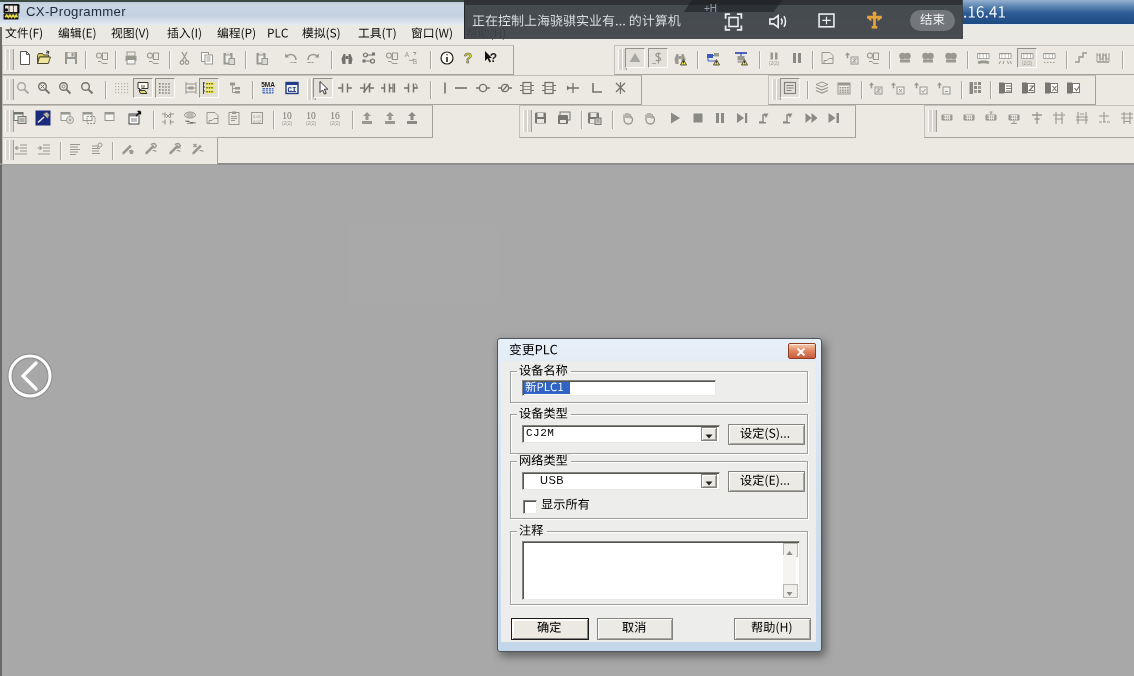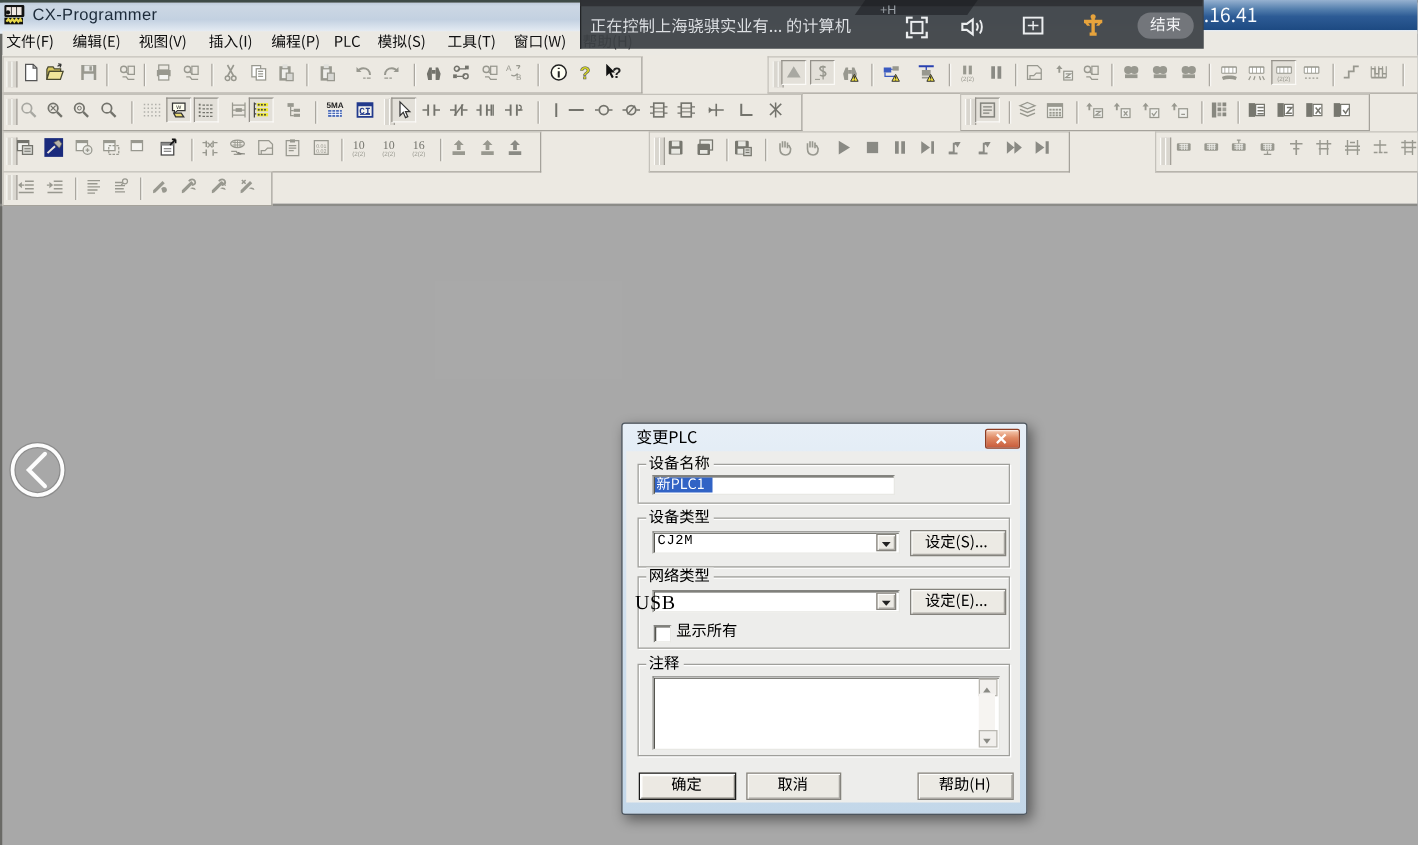--- a/index.html
+++ b/index.html
@@ -802,21 +802,21 @@
   </div>
 <div style="position:absolute;left:522px;top:425px;width:196px;height:16px;background:#fff;border:1px solid;border-color:#848480 #e8e8e4 #e8e8e4 #848480;box-shadow:inset 1px 1px 0 #55554f;"></div>
 <div style="position:absolute;left:701px;top:427px;width:14px;height:12px;background:#eceae4;border:1px solid #85837d;box-shadow:inset 1px 1px 0 #fdfdfb,inset -1px -1px 0 #a8a6a0;"><svg width="14" height="12" viewBox="0 0 14 12">
       <path d="M3.5 4.5l3.5 4 3.5-4z" fill="#222"></path>
     </svg></div>
 <div class="abs" style="left:526px;top:427px;font-family:Liberation Mono,monospace;font-size:11px;color:#000;letter-spacing:0.5px">CJ2M</div>
 <div style="position:absolute;left:522px;top:472px;width:196px;height:16px;background:#fff;border:1px solid;border-color:#848480 #e8e8e4 #e8e8e4 #848480;box-shadow:inset 1px 1px 0 #55554f;"></div>
 <div style="position:absolute;left:701px;top:474px;width:14px;height:12px;background:#eceae4;border:1px solid #85837d;box-shadow:inset 1px 1px 0 #fdfdfb,inset -1px -1px 0 #a8a6a0;"><svg width="14" height="12" viewBox="0 0 14 12">
       <path d="M3.5 4.5l3.5 4 3.5-4z" fill="#222"></path>
     </svg></div>
-<div class="abs" style="left:508px;top:474px;font-family:Liberation Serif, serif;font-size:16px;color:#000;letter-spacing:0.5px">USB</div>
+<div class="abs" style="left:540px;top:474px;font-family:Liberation Sans, sans-serif;font-size:11px;color:#000;letter-spacing:0.5px">USB</div>
 <div style="position:absolute;left:728px;top:424px;width:75px;height:19px;background:#eceae4;border:1px solid #85837d;box-shadow:inset 1px 1px 0 #fdfdfb,inset -1px -1px 0 #a8a6a0;"></div>
 <div style="position:absolute;left:740.4534px;top:426.875px"><svg width="51" height="15" viewBox="0 0 51 15">
       <path d="M1.5 1.2 2.1 0.7Q2.4 0.9 2.8 1.3Q3.1 1.6 3.5 1.9Q3.8 2.2 4 2.5L3.3 3.1Q3.1 2.9 2.8 2.6Q2.5 2.2 2.2 1.9Q1.8 1.5 1.5 1.2ZM2.1 11.4 2 10.6 2.2 10.2 4.5 8.6Q4.5 8.7 4.6 9Q4.7 9.2 4.8 9.3Q4 9.9 3.5 10.3Q3 10.7 2.7 10.9Q2.5 11.1 2.3 11.2Q2.2 11.3 2.1 11.4ZM0.5 4.3H2.7V5.2H0.5ZM6.2 0.9H9.4V1.7H6.2ZM4.7 5.8H10.4V6.7H4.7ZM10.1 5.8H10.3L10.4 5.8L11 6.1Q10.6 7.2 10 8.2Q9.3 9.1 8.5 9.8Q7.6 10.5 6.7 10.9Q5.7 11.4 4.6 11.7Q4.6 11.5 4.4 11.3Q4.3 11 4.2 10.9Q5.1 10.7 6.1 10.2Q7 9.8 7.8 9.2Q8.6 8.6 9.2 7.8Q9.8 7 10.1 6ZM5.9 6.5Q6.4 7.6 7.2 8.5Q8.1 9.4 9.2 10Q10.4 10.6 11.7 10.9Q11.7 11 11.5 11.1Q11.4 11.3 11.3 11.4Q11.2 11.6 11.2 11.7Q9 11.2 7.5 9.9Q6 8.7 5.1 6.8ZM6 0.9H6.9V2.3Q6.9 2.8 6.7 3.4Q6.5 4.1 6.1 4.6Q5.6 5.1 4.7 5.6Q4.6 5.5 4.5 5.4Q4.4 5.2 4.3 5.1Q4.2 5 4.1 4.9Q4.9 4.5 5.3 4.1Q5.7 3.6 5.9 3.2Q6 2.7 6 2.2ZM9 0.9H9.9V3.7Q9.9 4 9.9 4.1Q10 4.2 10.1 4.2Q10.2 4.2 10.3 4.2Q10.5 4.2 10.7 4.2Q10.9 4.2 10.9 4.2Q11.1 4.2 11.2 4.2Q11.4 4.1 11.5 4.1Q11.5 4.3 11.6 4.5Q11.6 4.8 11.6 4.9Q11.5 5 11.3 5Q11.1 5 11 5Q10.9 5 10.7 5Q10.5 5 10.3 5Q10.1 5 10 5Q9.6 5 9.4 4.9Q9.2 4.7 9.1 4.5Q9 4.2 9 3.7ZM2.1 11.4Q2.1 11.3 2 11.2Q1.9 11 1.8 10.9Q1.7 10.7 1.6 10.7Q1.8 10.6 1.9 10.4Q2 10.3 2.1 10Q2.2 9.8 2.2 9.5V4.3H3.1V10.3Q3.1 10.3 3 10.4Q2.8 10.6 2.6 10.7Q2.4 10.9 2.3 11.1Q2.1 11.3 2.1 11.4Z M14.8 4.2H21.9V5.1H14.8ZM18.3 7.1H22.4V8H18.3ZM17.8 4.6H18.8V10.8L17.8 10.7ZM14.9 6.1 15.9 6.2Q15.6 8 15 9.4Q14.4 10.8 13.4 11.7Q13.3 11.6 13.2 11.5Q13.1 11.4 12.9 11.3Q12.8 11.2 12.6 11.1Q13.7 10.3 14.2 9Q14.7 7.7 14.9 6.1ZM15.5 7.6Q15.8 8.6 16.3 9.2Q16.9 9.7 17.5 10Q18.2 10.3 19 10.5Q19.8 10.6 20.8 10.6Q20.9 10.6 21.2 10.6Q21.5 10.6 21.9 10.6Q22.3 10.6 22.7 10.6Q23.1 10.6 23.4 10.6Q23.7 10.6 23.9 10.6Q23.9 10.7 23.8 10.8Q23.7 11 23.6 11.2Q23.6 11.3 23.6 11.5H23H20.7Q19.6 11.5 18.7 11.3Q17.8 11.2 17 10.8Q16.3 10.4 15.7 9.7Q15.2 9 14.8 7.9ZM13.2 1.8H23.4V4.5H22.5V2.7H14.1V4.5H13.2ZM17.4 0.6 18.3 0.4Q18.5 0.7 18.7 1.1Q18.9 1.6 19 1.9L18.1 2.2Q18 1.9 17.8 1.4Q17.6 1 17.4 0.6Z M27.3 13.1Q26.5 11.7 26 10.2Q25.5 8.7 25.5 6.9Q25.5 5.1 26 3.6Q26.5 2.1 27.3 0.7L28 1Q27.2 2.3 26.8 3.8Q26.4 5.4 26.4 6.9Q26.4 8.5 26.8 10Q27.2 11.5 28 12.8Z M32.2 10.9Q31.3 10.9 30.5 10.5Q29.7 10.2 29.1 9.5L29.8 8.8Q30.3 9.3 30.9 9.6Q31.5 9.9 32.2 9.9Q33.1 9.9 33.6 9.5Q34.1 9.1 34.1 8.4Q34.1 7.9 33.9 7.7Q33.7 7.4 33.4 7.2Q33 7 32.6 6.8L31.3 6.3Q30.9 6.1 30.5 5.8Q30.1 5.5 29.8 5.1Q29.5 4.6 29.5 4Q29.5 3.3 29.9 2.7Q30.3 2.2 30.9 1.9Q31.5 1.6 32.3 1.6Q33.1 1.6 33.8 1.9Q34.5 2.2 35 2.7L34.4 3.4Q34 3 33.5 2.8Q33 2.6 32.3 2.6Q31.6 2.6 31.1 2.9Q30.7 3.3 30.7 3.9Q30.7 4.3 30.9 4.6Q31.1 4.9 31.5 5.1Q31.8 5.2 32.2 5.4L33.4 5.9Q33.9 6.1 34.4 6.5Q34.8 6.8 35 7.2Q35.3 7.7 35.3 8.3Q35.3 9 34.9 9.6Q34.5 10.2 33.9 10.5Q33.2 10.9 32.2 10.9Z M37 13.1 36.3 12.8Q37.1 11.5 37.5 10Q37.9 8.5 37.9 6.9Q37.9 5.4 37.5 3.8Q37.1 2.3 36.3 1L37 0.7Q37.9 2.1 38.3 3.6Q38.8 5.1 38.8 6.9Q38.8 8.7 38.3 10.2Q37.9 11.7 37 13.1Z M41.6 10.9Q41.3 10.9 41 10.6Q40.8 10.4 40.8 10Q40.8 9.6 41 9.4Q41.3 9.2 41.6 9.2Q41.9 9.2 42.2 9.4Q42.4 9.6 42.4 10Q42.4 10.4 42.2 10.6Q41.9 10.9 41.6 10.9Z M45 10.9Q44.7 10.9 44.4 10.6Q44.2 10.4 44.2 10Q44.2 9.6 44.4 9.4Q44.7 9.2 45 9.2Q45.3 9.2 45.6 9.4Q45.8 9.6 45.8 10Q45.8 10.4 45.6 10.6Q45.3 10.9 45 10.9Z M48.4 10.9Q48.1 10.9 47.8 10.6Q47.6 10.4 47.6 10Q47.6 9.6 47.8 9.4Q48.1 9.2 48.4 9.2Q48.7 9.2 49 9.4Q49.2 9.6 49.2 10Q49.2 10.4 49 10.6Q48.7 10.9 48.4 10.9Z" fill="#000"></path>
     </svg></div>
 <div style="position:absolute;left:728px;top:471px;width:75px;height:19px;background:#eceae4;border:1px solid #85837d;box-shadow:inset 1px 1px 0 #fdfdfb,inset -1px -1px 0 #a8a6a0;"></div>
 <div style="position:absolute;left:740.4961px;top:473.875px"><svg width="51" height="15" viewBox="0 0 51 15">
       <path d="M1.5 1.2 2.1 0.7Q2.4 0.9 2.8 1.3Q3.1 1.6 3.5 1.9Q3.8 2.2 4 2.5L3.3 3.1Q3.1 2.9 2.8 2.6Q2.5 2.2 2.2 1.9Q1.8 1.5 1.5 1.2ZM2.1 11.4 2 10.6 2.2 10.2 4.5 8.6Q4.5 8.7 4.6 9Q4.7 9.2 4.8 9.3Q4 9.9 3.5 10.3Q3 10.7 2.7 10.9Q2.5 11.1 2.3 11.2Q2.2 11.3 2.1 11.4ZM0.5 4.3H2.7V5.2H0.5ZM6.2 0.9H9.4V1.7H6.2ZM4.7 5.8H10.4V6.7H4.7ZM10.1 5.8H10.3L10.4 5.8L11 6.1Q10.6 7.2 10 8.2Q9.3 9.1 8.5 9.8Q7.6 10.5 6.7 10.9Q5.7 11.4 4.6 11.7Q4.6 11.5 4.4 11.3Q4.3 11 4.2 10.9Q5.1 10.7 6.1 10.2Q7 9.8 7.8 9.2Q8.6 8.6 9.2 7.8Q9.8 7 10.1 6ZM5.9 6.5Q6.4 7.6 7.2 8.5Q8.1 9.4 9.2 10Q10.4 10.6 11.7 10.9Q11.7 11 11.5 11.1Q11.4 11.3 11.3 11.4Q11.2 11.6 11.2 11.7Q9 11.2 7.5 9.9Q6 8.7 5.1 6.8ZM6 0.9H6.9V2.3Q6.9 2.8 6.7 3.4Q6.5 4.1 6.1 4.6Q5.6 5.1 4.7 5.6Q4.6 5.5 4.5 5.4Q4.4 5.2 4.3 5.1Q4.2 5 4.1 4.9Q4.9 4.5 5.3 4.1Q5.7 3.6 5.9 3.2Q6 2.7 6 2.2ZM9 0.9H9.9V3.7Q9.9 4 9.9 4.1Q10 4.2 10.1 4.2Q10.2 4.2 10.3 4.2Q10.5 4.2 10.7 4.2Q10.9 4.2 10.9 4.2Q11.1 4.2 11.2 4.2Q11.4 4.1 11.5 4.1Q11.5 4.3 11.6 4.5Q11.6 4.8 11.6 4.9Q11.5 5 11.3 5Q11.1 5 11 5Q10.9 5 10.7 5Q10.5 5 10.3 5Q10.1 5 10 5Q9.6 5 9.4 4.9Q9.2 4.7 9.1 4.5Q9 4.2 9 3.7ZM2.1 11.4Q2.1 11.3 2 11.2Q1.9 11 1.8 10.9Q1.7 10.7 1.6 10.7Q1.8 10.6 1.9 10.4Q2 10.3 2.1 10Q2.2 9.8 2.2 9.5V4.3H3.1V10.3Q3.1 10.3 3 10.4Q2.8 10.6 2.6 10.7Q2.4 10.9 2.3 11.1Q2.1 11.3 2.1 11.4Z M14.8 4.2H21.9V5.1H14.8ZM18.3 7.1H22.4V8H18.3ZM17.8 4.6H18.8V10.8L17.8 10.7ZM14.9 6.1 15.9 6.2Q15.6 8 15 9.4Q14.4 10.8 13.4 11.7Q13.3 11.6 13.2 11.5Q13.1 11.4 12.9 11.3Q12.8 11.2 12.6 11.1Q13.7 10.3 14.2 9Q14.7 7.7 14.9 6.1ZM15.5 7.6Q15.8 8.6 16.3 9.2Q16.9 9.7 17.5 10Q18.2 10.3 19 10.5Q19.8 10.6 20.8 10.6Q20.9 10.6 21.2 10.6Q21.5 10.6 21.9 10.6Q22.3 10.6 22.7 10.6Q23.1 10.6 23.4 10.6Q23.7 10.6 23.9 10.6Q23.9 10.7 23.8 10.8Q23.7 11 23.6 11.2Q23.6 11.3 23.6 11.5H23H20.7Q19.6 11.5 18.7 11.3Q17.8 11.2 17 10.8Q16.3 10.4 15.7 9.7Q15.2 9 14.8 7.9ZM13.2 1.8H23.4V4.5H22.5V2.7H14.1V4.5H13.2ZM17.4 0.6 18.3 0.4Q18.5 0.7 18.7 1.1Q18.9 1.6 19 1.9L18.1 2.2Q18 1.9 17.8 1.4Q17.6 1 17.4 0.6Z M27.3 13.1Q26.5 11.7 26 10.2Q25.5 8.7 25.5 6.9Q25.5 5.1 26 3.6Q26.5 2.1 27.3 0.7L28 1Q27.2 2.3 26.8 3.8Q26.4 5.4 26.4 6.9Q26.4 8.5 26.8 10Q27.2 11.5 28 12.8Z M29.8 10.7V1.8H34.9V2.7H30.9V5.5H34.3V6.5H30.9V9.7H35V10.7Z M36.9 13.1 36.2 12.8Q37 11.5 37.4 10Q37.8 8.5 37.8 6.9Q37.8 5.4 37.4 3.8Q37 2.3 36.2 1L36.9 0.7Q37.8 2.1 38.2 3.6Q38.7 5.1 38.7 6.9Q38.7 8.7 38.2 10.2Q37.8 11.7 36.9 13.1Z M41.5 10.9Q41.2 10.9 41 10.6Q40.7 10.4 40.7 10Q40.7 9.6 41 9.4Q41.2 9.2 41.5 9.2Q41.9 9.2 42.1 9.4Q42.3 9.6 42.3 10Q42.3 10.4 42.1 10.6Q41.9 10.9 41.5 10.9Z M44.9 10.9Q44.6 10.9 44.4 10.6Q44.1 10.4 44.1 10Q44.1 9.6 44.4 9.4Q44.6 9.2 44.9 9.2Q45.2 9.2 45.5 9.4Q45.7 9.6 45.7 10Q45.7 10.4 45.5 10.6Q45.2 10.9 44.9 10.9Z M48.3 10.9Q48 10.9 47.7 10.6Q47.5 10.4 47.5 10Q47.5 9.6 47.7 9.4Q48 9.2 48.3 9.2Q48.6 9.2 48.9 9.4Q49.1 9.6 49.1 10Q49.1 10.4 48.9 10.6Q48.6 10.9 48.3 10.9Z" fill="#000"></path>
     </svg></div>
 <div style="position:absolute;left:523px;top:500px;width:12px;height:12px;background:#fff;border:1px solid;border-color:#848480 #e8e8e4 #e8e8e4 #848480;box-shadow:inset 1px 1px 0 #55554f;"></div>
 <div style="position:absolute;left:541px;top:498px"><svg width="49" height="15" viewBox="0 0 49 15">

